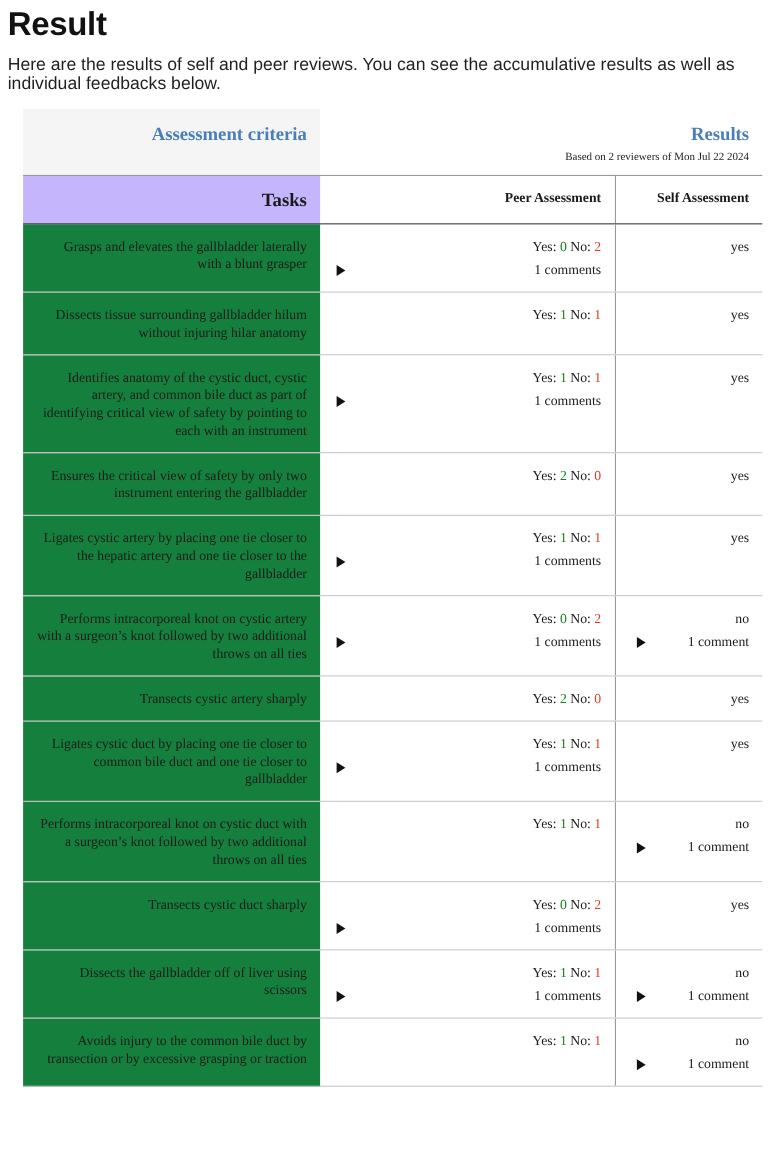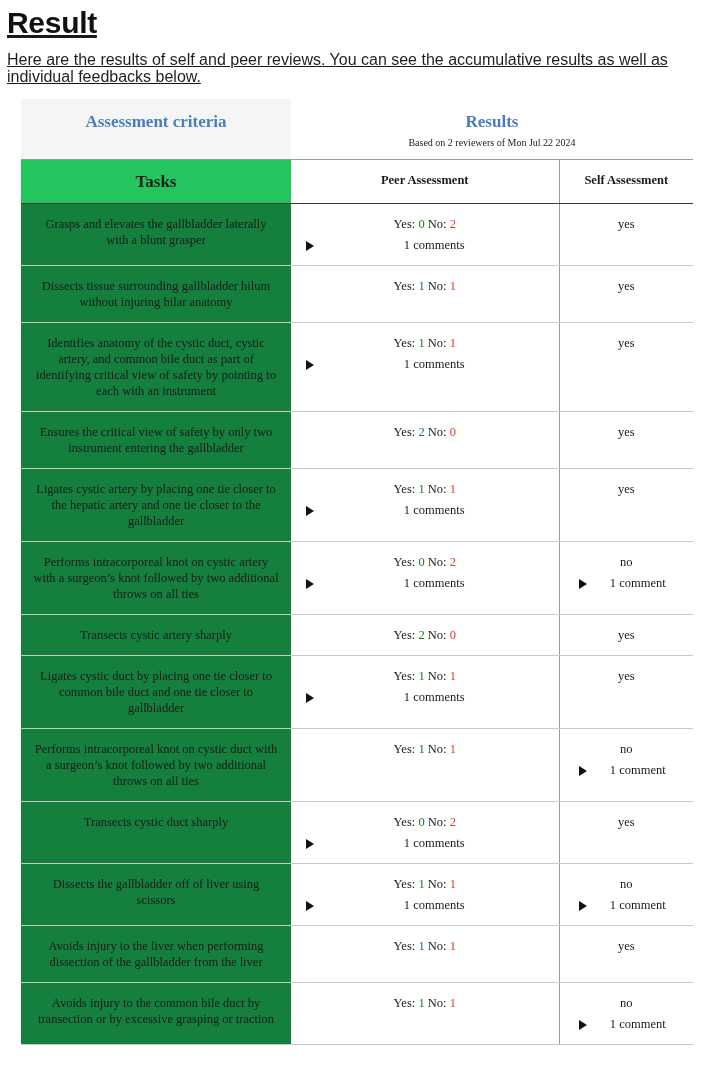--- a/index.html
+++ b/index.html
@@ -12,21 +12,20 @@
     height: 1066px;
     overflow: hidden;
     font-family: "Liberation Serif", "DejaVu Serif", serif;
     color: #1a1a1a;
   }
   .page {
     position: relative;
     width: 713px;
     height: 956px;
     box-sizing: border-box;
-    text-decoration: underline;
   }
   .page-title {
     font-family: "Liberation Sans", sans-serif;
     font-weight: bold;
     font-size: 30px;
     line-height: 34px;
     color: #111111;
     margin: 0;
     padding: 6px 0 0 7px;
     letter-spacing: -0.3px;
@@ -49,21 +48,21 @@
     table-layout: fixed;
   }
   .result-table col.c-task { width: 270px; }
   .result-table col.c-peer { width: 268px; }
   .result-table col.c-self { width: 134px; }
 
   .result-table td, .result-table th {
     vertical-align: top;
     padding: 0;
     margin: 12px;
-    text-align: center;
+    text-align: right;
   }
 
   
   .hdr-band td {
     padding: 12px 12px 10px 12px;
     border-bottom: 1px solid #9a9a9a;
   }
   .hdr-band td.task-col {
     background: #f5f5f5;
   }
@@ -84,21 +83,21 @@
   }
   .hdr-spacer { height: 7px; }
 
   
   .sub-hdr td {
     padding: 12px 12px 11px 12px;
     border-bottom: 1px solid #3a3a3a;
     font-weight: bold;
   }
   .sub-hdr td.task-col {
-    background: #22c55e;
+    background: #c4b5fd;
     font-size: 17px;
     line-height: 20px;
   }
   .sub-hdr td.peer-col,
   .sub-hdr td.self-col {
     font-size: 12.5px;
     line-height: 16px;
     color: #1a1a1a;
   }
   .sub-hdr td.self-col { border-left: 1px solid #9a9a9a; }
@@ -258,27 +257,20 @@
         </tr>
         <tr class="data-row">
           <td class="task-col">Dissects the gallbladder off of liver using scissors</td>
           <td class="peer-col"><span class="tally"><span>Yes: </span><span class="yes-count">1</span><span> No: </span><span class="no-count">1</span></span><span class="comment-toggle"><span class="tri"></span><span>1 comments</span></span></td>
           <td class="self-col">
             <span class="self-val">no</span>
             <span class="comment-toggle"><span class="tri"></span><span>1 comment</span></span>
           </td>
         </tr>
         <tr class="data-row">
-          <td class="task-col">Avoids injury to the liver when performing dissection of the gallbladder from the liver</td>
-          <td class="peer-col"><span class="tally"><span>Yes: </span><span class="yes-count">1</span><span> No: </span><span class="no-count">1</span></span></td>
-          <td class="self-col">
-            <span class="self-val">yes</span>
-          </td>
-        </tr>
-        <tr class="data-row">
           <td class="task-col">Avoids injury to the common bile duct by transection or by excessive grasping or traction</td>
           <td class="peer-col"><span class="tally"><span>Yes: </span><span class="yes-count">1</span><span> No: </span><span class="no-count">1</span></span></td>
           <td class="self-col">
             <span class="self-val">no</span>
             <span class="comment-toggle"><span class="tri"></span><span>1 comment</span></span>
           </td>
         </tr>
       </tbody>
   </table>
 

